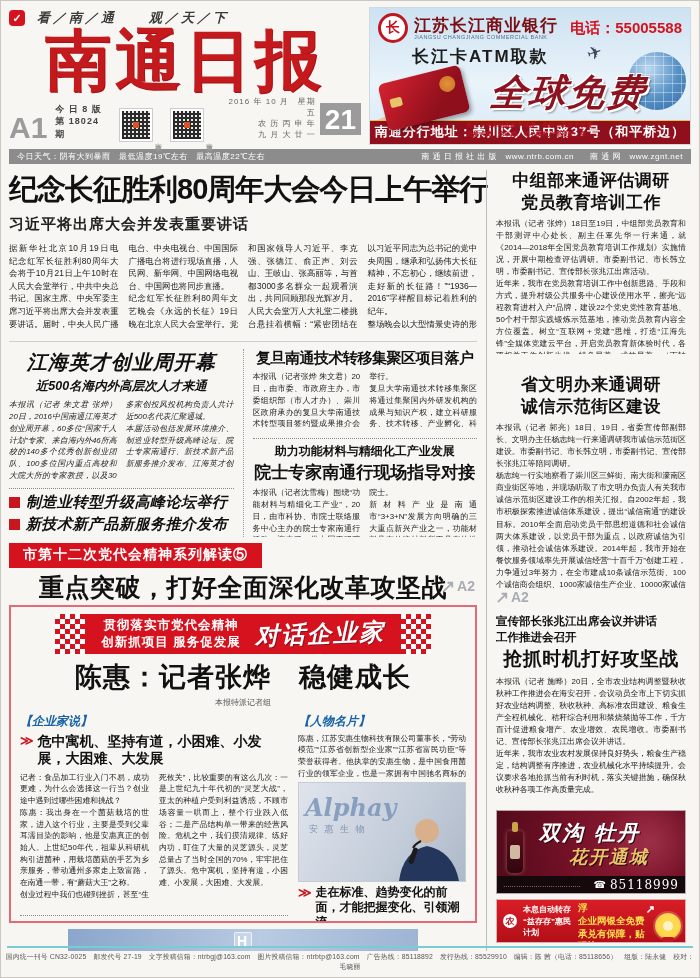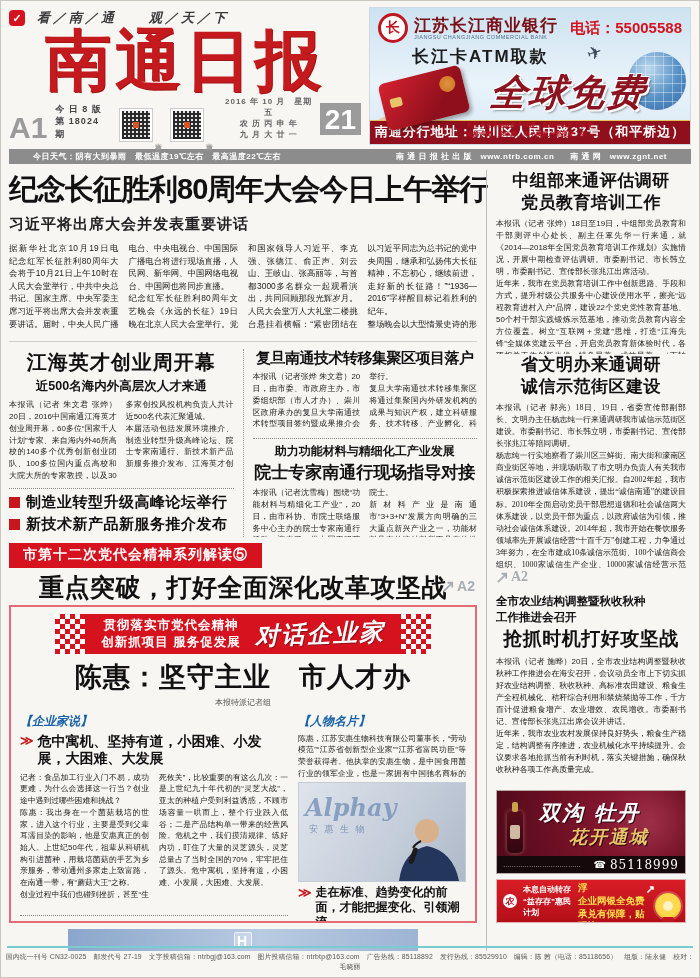--- a/index.html
+++ b/index.html
@@ -19,21 +19,21 @@
   .mast-title { font-family:"DejaVu Serif", serif; font-weight:900; color:#c41a1d; font-size:66px; line-height:1.02; text-align:center; letter-spacing:4px; text-shadow:1px 1px 0 #a51316; }
   .mast-meta { display:flex; align-items:flex-end; gap:8px; margin-top:3px; }
   .pagelab { font-size:30px; color:#9b9b9b; font-weight:700; line-height:.9; }
   .edition { font-size:9px; font-weight:700; color:#444; line-height:1.4; letter-spacing:1px; }
   .qrwrap { display:flex; align-items:flex-end; gap:2px; }
   .qr { width:32px; height:32px; border:2px solid #fff; outline:1px solid #ccc; position:relative;
         background: repeating-linear-gradient(0deg,#2a2a2a 0 2px,transparent 2px 4px),
                     repeating-linear-gradient(90deg,#2a2a2a 0 2px,#e8e8e8 2px 4px); }
   .qr::after { content:""; position:absolute; inset:11px; background:#d5552a; }
   .qrlab { writing-mode:vertical-rl; font-size:6.5px; color:#999; letter-spacing:1px; }
-  .dateblk { font-size:8px; font-weight:700; color:#666; line-height:1.35; text-align:center; margin-left:auto; letter-spacing:1px; }
+  .dateblk { font-size:8px; font-weight:400; color:#666; line-height:1.35; text-align:right; margin-left:auto; letter-spacing:1px; }
   .dayno { background:#9b9b9b; color:#fff; font-size:28px; font-weight:700; padding:3px 5px 1px; line-height:1; }
   .dategrp { display:flex; align-items:center; gap:4px; margin-left:auto; }
 
   
   .bank-ad { flex:1; position:relative; border:1px solid #cfd9e2; background:linear-gradient(180deg,#cde2f1 0%,#e9f3fa 55%,#d9e9f5 100%); overflow:hidden; }
   .ba-row1 { display:flex; align-items:center; gap:6px; padding:5px 8px 0; }
   .ba-logo { width:30px; height:30px; border-radius:50%; border:3px solid #c01622; background:#fff; color:#c01622; font-weight:900; font-size:14px; display:flex; align-items:center; justify-content:center; flex:0 0 auto; font-family:"DejaVu Serif",serif; }
   .ba-name { font-size:17px; font-weight:900; color:#7a1015; letter-spacing:1px; line-height:1; }
   .ba-en { font-size:5.5px; color:#51708e; letter-spacing:.5px; }
   .ba-phone { margin-left:auto; color:#d5121e; font-weight:900; font-size:15px; }
@@ -48,36 +48,36 @@
                        repeating-linear-gradient(90deg, transparent 0 8px, rgba(255,255,255,.35) 8px 9px); border-radius:50%; }
   .card-graphic { position:absolute; left:12px; top:66px; width:84px; height:48px; border-radius:6px; transform:rotate(-14deg); z-index:1;
            background:linear-gradient(135deg,#d62230,#8f0f1c 70%); box-shadow:2px 3px 4px rgba(0,0,0,.35); }
   .card-graphic::before { content:""; position:absolute; left:8px; top:17px; width:12px; height:9px; border-radius:2px; background:#e8c46a; }
   .card-graphic::after { content:""; position:absolute; right:8px; top:8px; width:16px; height:16px; border-radius:50%; background:radial-gradient(circle,#f3b24a,#d98a1f); opacity:.8; }
   .hand { position:absolute; left:2px; top:104px; width:64px; height:22px; background:#e9c6a4; border-radius:50% 40% 40% 50%; transform:rotate(-8deg); }
   .ba-fine { position:relative; z-index:2; margin:2px 8px 0 96px; font-size:6.3px; color:#b01320; font-style:italic; line-height:1.5; font-weight:700; }
   .ba-addr { position:absolute; left:0; right:0; bottom:0; background:#8f0f1c; color:#fff; font-weight:900; font-size:13px; text-align:center; padding:2px 0 3px; letter-spacing:1px; border-top:1px solid #e3c15c; }
 
   
-  .info-bar { margin-top:4px; background:#8c8c8c; color:#fff; font-size:8px; font-weight:700; display:flex; padding:2px 24px; letter-spacing:.5px; }
+  .info-bar { margin-top:4px; background:#8c8c8c; color:#fff; font-size:8px; font-weight:400; display:flex; padding:2px 8px; letter-spacing:.5px; }
   .info-bar .right-part { margin-left:auto; display:flex; gap:16px; }
 
   
   .main { display:flex; margin-top:6px; }
   .colL { width:468px; }
   .colR { width:200px; border-left:1px solid #bcbcbc; margin-left:9px; padding-left:9px; }
 
   .lead-title { font-size:29px; font-weight:900; color:#111; text-align:center; letter-spacing:-1px; white-space:nowrap; }
   .lead-sub { font-size:15px; font-weight:900; color:#222; text-align:left; margin-top:5px; letter-spacing:1px; }
   .lead-body { margin-top:8px; height:92px; overflow:hidden; column-count:4; column-gap:10px; font-size:8.4px; line-height:1.5; text-align:justify; color:#222; }
   .hr { border-top:1px solid #cfcfcf; margin:7px 0; }
 
   .row2 { display:flex; height:188px; overflow:hidden; }
   .half { flex:1; min-width:0; }
-  .half.first { border-right:1px dotted #999; padding-right:9px; margin-right:9px; }
+  .half.first { border-right:1px dotted #999; padding-right:9px; margin-right:9px;font-style:italic; }
   .h2a { font-size:20px; font-weight:900; text-align:center; letter-spacing:1px; color:#111; }
   .h2sub { font-size:12.5px; font-weight:900; text-align:center; margin-top:2px; color:#111; }
   .body2c { margin-top:4px; height:84px; overflow:hidden; column-count:2; column-gap:9px; font-size:7.9px; line-height:1.5; text-align:justify; color:#222; }
   .dotted { border-top:1px dotted #888; margin:5px 0 4px; }
   .bullet-line { display:flex; align-items:center; gap:6px; margin-top:3px; }
   .bullet-sq { width:11px; height:11px; background:#c8161e; flex:0 0 auto; }
   .bullet-txt { font-size:15px; font-weight:900; color:#111; letter-spacing:.5px; }
   .jump { display:inline-flex; align-items:flex-end; gap:2px; color:#a9adb3; font-weight:700; font-size:14px; line-height:1; }
   .jump svg { width:13px; height:13px; }
   .jr { display:flex; justify-content:flex-end; margin-top:2px; }
@@ -118,21 +118,21 @@
   .feat-note { font-size:7.6px; color:#333; line-height:1.45; margin-top:3px; text-align:justify; height:20px; overflow:hidden; }
   .sub-small .sub-txt { font-size:12px; }
 
   .sponsor { margin:6px auto 0; width:350px; background:linear-gradient(90deg,#8aa6cb,#b9cbe2 55%,#9db4d4); color:#fff; font-weight:900; font-size:15px; letter-spacing:2px; display:flex; align-items:center; justify-content:center; gap:8px; padding:3px 0; }
   .hx-logo { width:18px; height:16px; color:#fff; font-weight:900; font-size:14px; line-height:16px; text-align:center; background:rgba(255,255,255,.25); border:1px solid rgba(255,255,255,.7); border-radius:2px; }
 
   
   .rc-title { font-size:17px; font-weight:900; text-align:center; color:#111; line-height:1.3; letter-spacing:.5px; }
   .rc-body { margin-top:4px; font-size:7.9px; line-height:1.52; text-align:justify; color:#222; overflow:hidden; }
   .rc-art1 .rc-body { height:136px; }
-  .rc-art2 { margin-top:0;font-family:Liberation Serif, serif; }
+  .rc-art2 { margin-top:20px; }
   .rc-art2 .rc-body { height:168px; }
   .rc-art3 { margin-top:6px; }
   .rc-kick { font-size:11.5px; font-weight:900; color:#111; line-height:1.35; }
   .rc-art3 .rc-title { font-size:19px; margin-top:2px; }
   .rc-art3 .rc-body { height:128px; }
 
   .wine-ad { margin-top:6px; position:relative; height:84px; border:1px solid #b9a7a7; overflow:hidden;
              background:radial-gradient(circle at 70% 35%, #8d1a33 0%, #6d0f24 55%, #4f0a19 100%); }
   .wine-flower { position:absolute; right:-10px; top:-14px; width:90px; height:90px; border-radius:50%; background:radial-gradient(circle,#a53a52 0%, transparent 70%); opacity:.7; }
   .bottle { position:absolute; left:10px; bottom:20px; width:16px; height:42px; border-radius:4px 4px 5px 5px; background:linear-gradient(180deg,#5c0d1c,#31060f); box-shadow:0 0 4px rgba(255,220,180,.4); }
@@ -284,21 +284,21 @@
         <div class="feature">
           <div class="ribbon">
             <span class="checker"></span>
             <span class="ribbon-core">
               <span class="ribbon-lines ml">贯彻落实市党代会精神
 创新抓项目 服务促发展</span>
               <span class="ribbon-script">对话企业家</span>
             </span>
             <span class="checker"></span>
           </div>
-          <div class="feat-title">陈惠：坚守主业　市人才办</div>
+          <div class="feat-title">陈惠：记者张烨　稳健成长</div>
           <div class="feat-byline">本报特派记者组</div>
 
           <div class="feat-cols">
             <div class="feat-left">
               <div class="sec-head">【企业家说】</div>
               <div class="sub-line">
                 <span class="sub-arrows">≫</span>
                 <span class="sub-txt">危中寓机、坚持有道，小困难、小发展，大困难、大发展</span>
               </div>
               <div class="qa ml">记者：食品加工行业入门不易，成功更难，为什么会选择这一行当？创业途中遇到过哪些困难和挑战？
@@ -355,21 +355,21 @@
 杨志纯对我市在诚信示范街区创建取得的显著成效表示肯定，他指出，精神文明是南通城市名片中的一块金字招牌。（下转A2版）</div>
           <span class="jump">
             <svg viewBox="0 0 14 14">
                 <path d="M2 12 L11 3 M6 3 H11 V8" stroke="#a9adb3" stroke-width="2" fill="none"></path>
               </svg>
             <span>A2</span>
           </span>
         </div>
 
         <div class="rc-art3">
-          <div class="rc-kick ml">全市农业结构调整暨秋收秋种
+          <div class="rc-kick ml">宣传部长张兆江出席会议并讲话
 工作推进会召开</div>
           <div class="rc-title">抢抓时机打好攻坚战</div>
           <div class="rc-body ml">本报讯（记者 施晔）20日，全市农业结构调整暨秋收秋种工作推进会在海安召开，会议动员全市上下切实抓好农业结构调整、秋收秋种、高标准农田建设、粮食生产全程机械化、秸秆综合利用和禁烧禁抛等工作，千方百计促进粮食增产、农业增效、农民增收。市委副书记、宣传部长张兆江出席会议并讲话。
 近年来，我市农业农村发展保持良好势头，粮食生产稳定，结构调整有序推进，农业机械化水平持续提升。会议要求各地抢抓当前有利时机，落实关键措施，确保秋收秋种各项工作高质量完成。</div>
         </div>
 
         <div class="wine-ad">
           <div class="wine-flower"></div>
           <div class="bottle"></div>
           <div class="wine-brand">双沟 牡丹</div>

